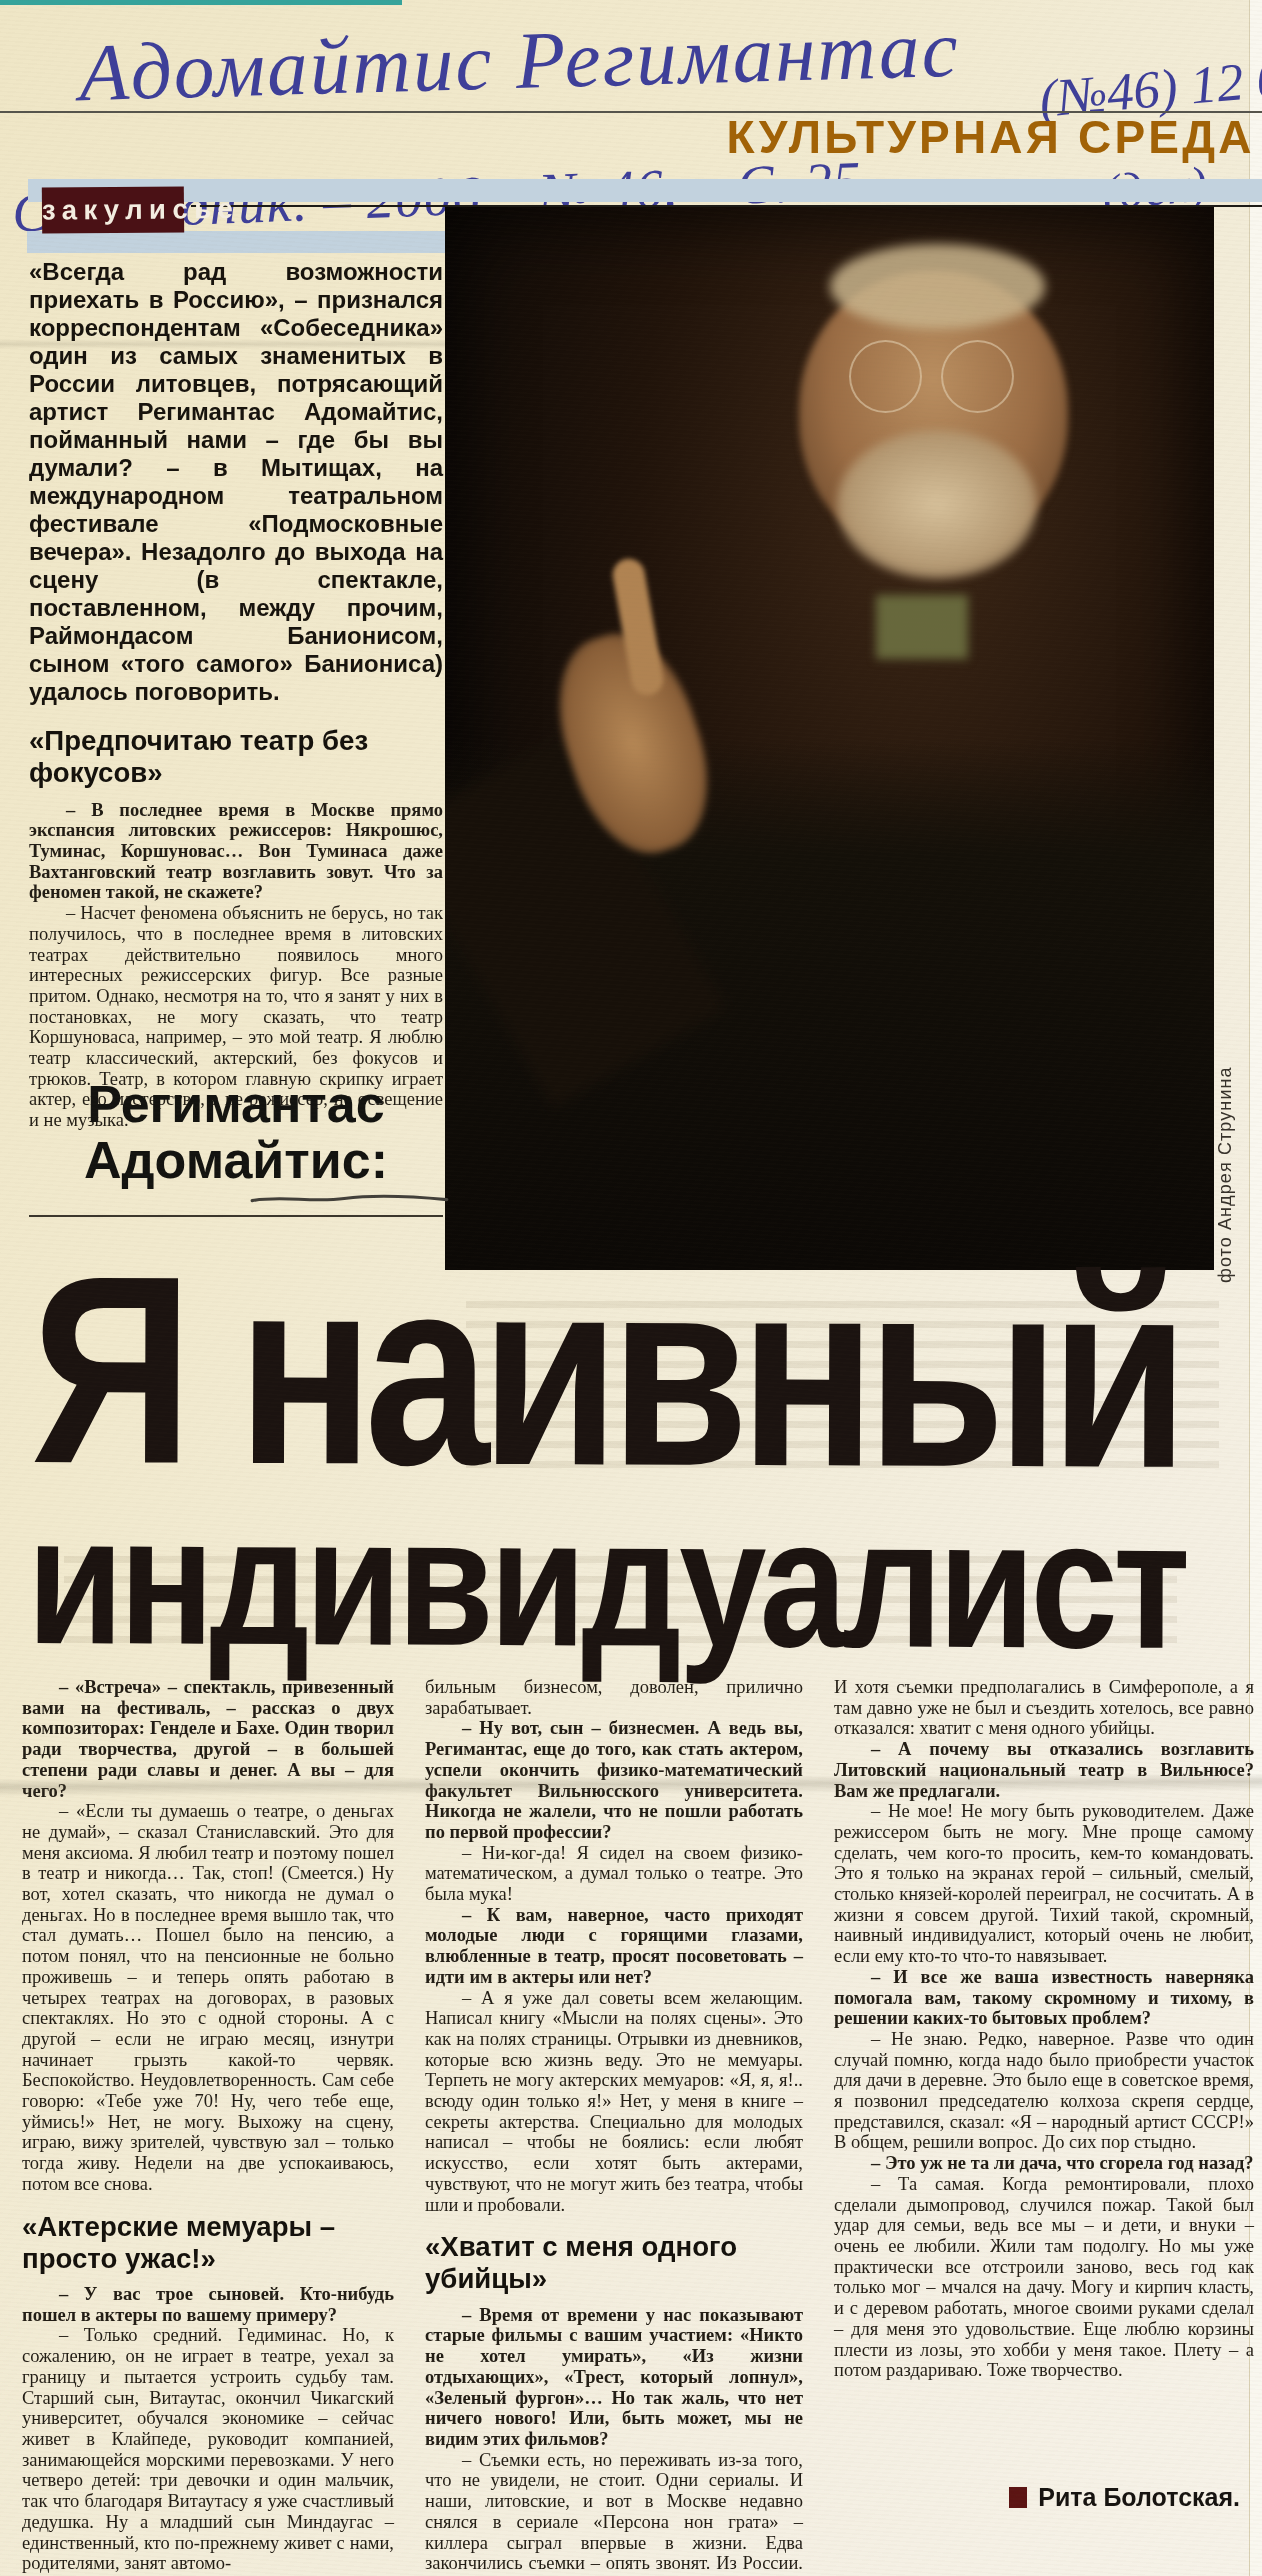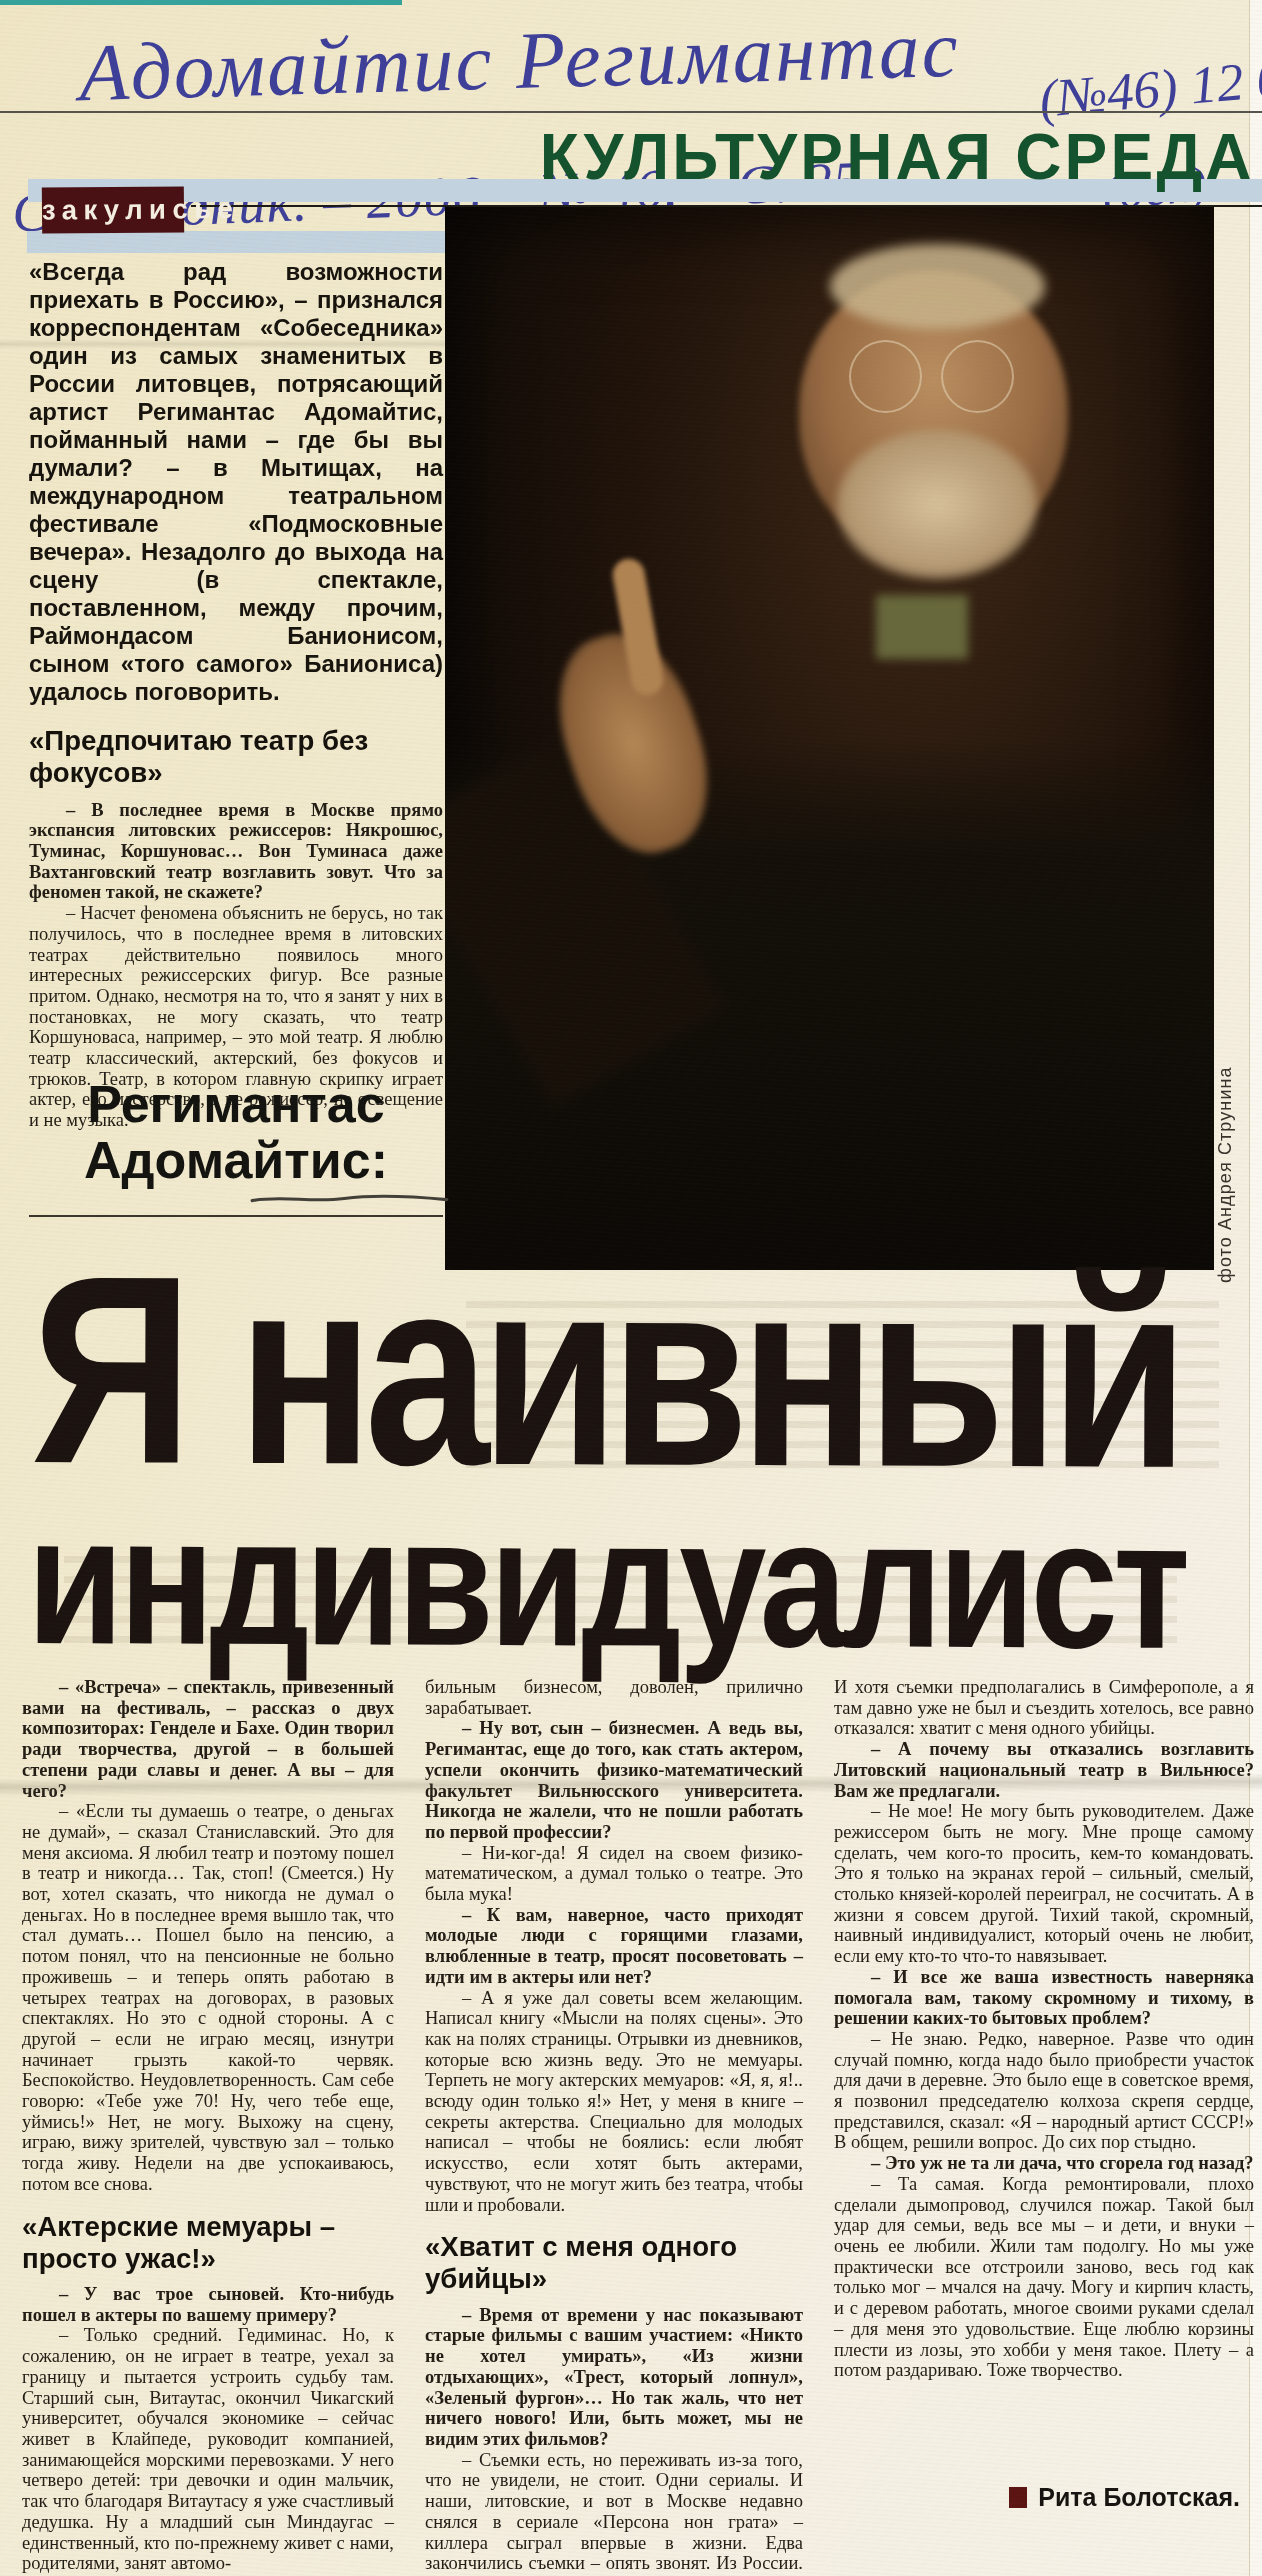--- a/index.html
+++ b/index.html
@@ -18,22 +18,22 @@
   #grain{left:0;top:0;width:100%;height:100%;pointer-events:none;
          background:repeating-linear-gradient(4deg,rgba(120,100,70,.025) 0 1.6px,transparent 1.6px 4.2px);}
   
   .hand{font-family:"Liberation Serif",serif;font-style:italic;color:#3e3f99;white-space:nowrap;}
   #hand-title{left:79px;top:15px;font-size:81px;transform:rotate(-1.6deg);letter-spacing:2.1px;}
   #hand-source{left:11.7px;top:165px;font-size:55px;transform:rotate(-2.2deg);letter-spacing:1.1px;}
   #hand-date1{left:1039px;top:57px;font-size:53px;transform:rotate(-5deg);}
   #hand-date2{left:1102px;top:159px;font-size:50px;transform:rotate(-5deg);}
   
   #top-rule{left:0;top:111px;width:100%;height:1.6px;background:#55544c;}
-  #section-title{right:7.4px;top:120px;font-family:"Liberation Sans",sans-serif;font-weight:700;
-                 font-size:64px;letter-spacing:3.2px;color:#14532d;white-space:nowrap;z-index:2;}
+  #section-title{right:7.4px;top:110px;font-family:"Liberation Sans",sans-serif;font-weight:700;
+                 font-size:46px;letter-spacing:3.2px;color:#a16207;white-space:nowrap;z-index:2;}
   #masthead-bar{left:27.6px;top:179px;width:1235px;height:23px;background:#c2d2de;z-index:1;}
   #rubric-badge{left:42px;top:187px;width:142px;height:46px;background:#4a1115;z-index:3;
                 color:#f3ede0;font-family:"Liberation Sans",sans-serif;font-weight:700;
                 font-size:27.6px;letter-spacing:6.4px;text-align:center;line-height:46px;transform:rotate(-.5deg);}
   #badge-rule{left:191px;top:205px;width:1072px;height:2.1px;background:#1d1b16;z-index:2;}
   #sub-bar{left:26.5px;top:231px;width:422px;height:22px;background:#c2d2de;}
   
   #left-col{left:29px;top:258px;width:414px;}
   .lead{font-family:"Liberation Sans",sans-serif;font-weight:700;font-size:24px;line-height:28px;
         text-align:justify;color:#17130d;margin:0;}

